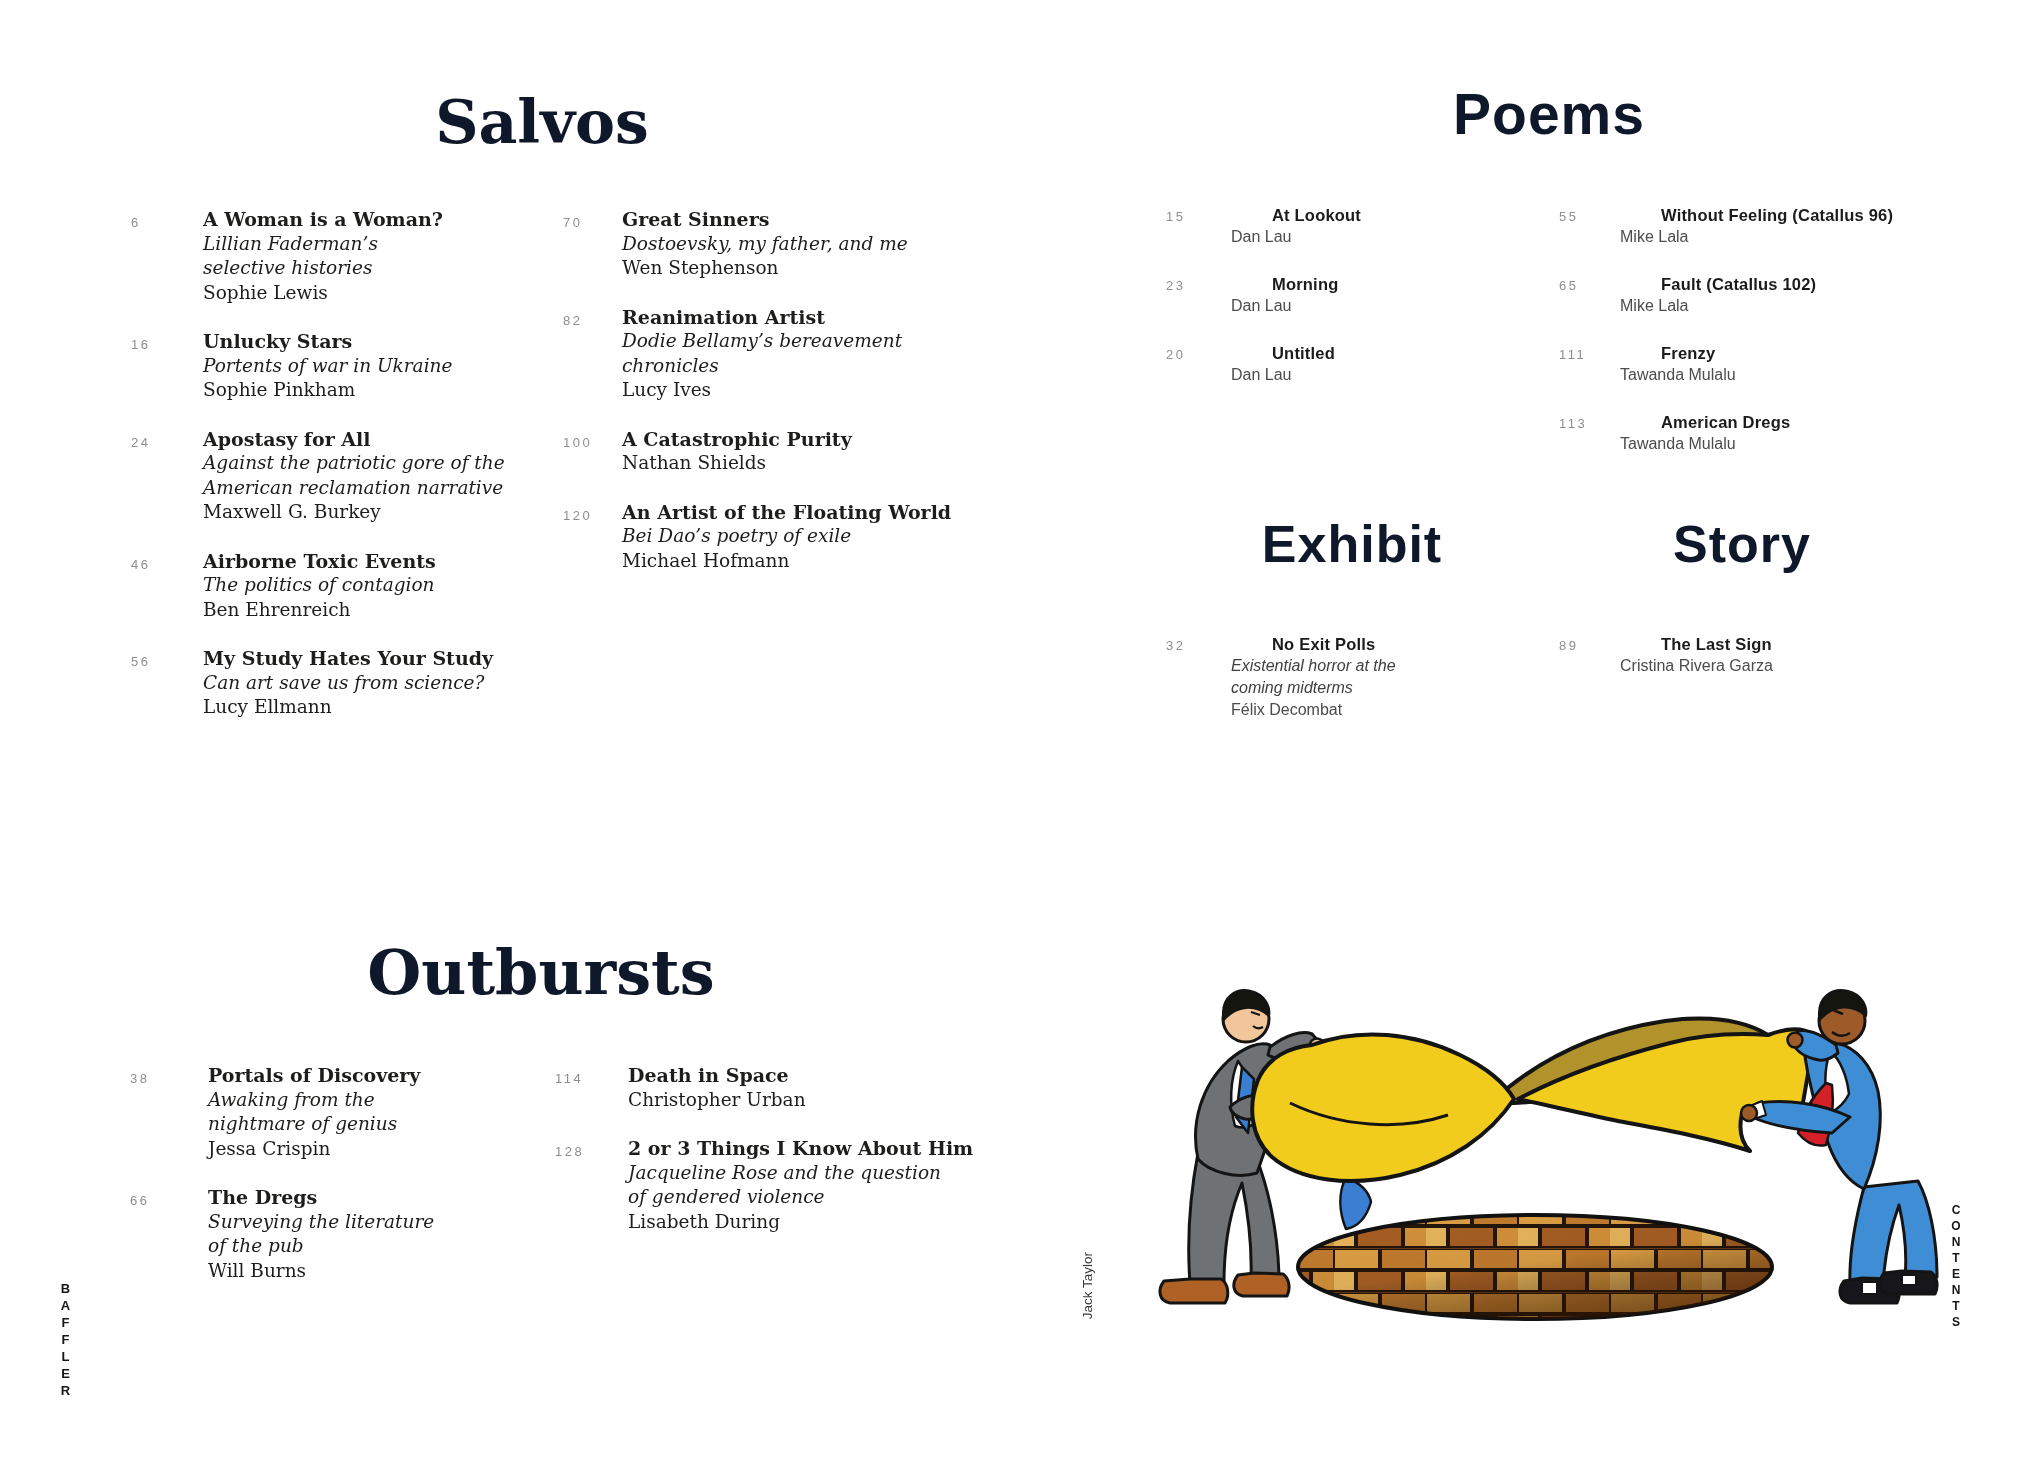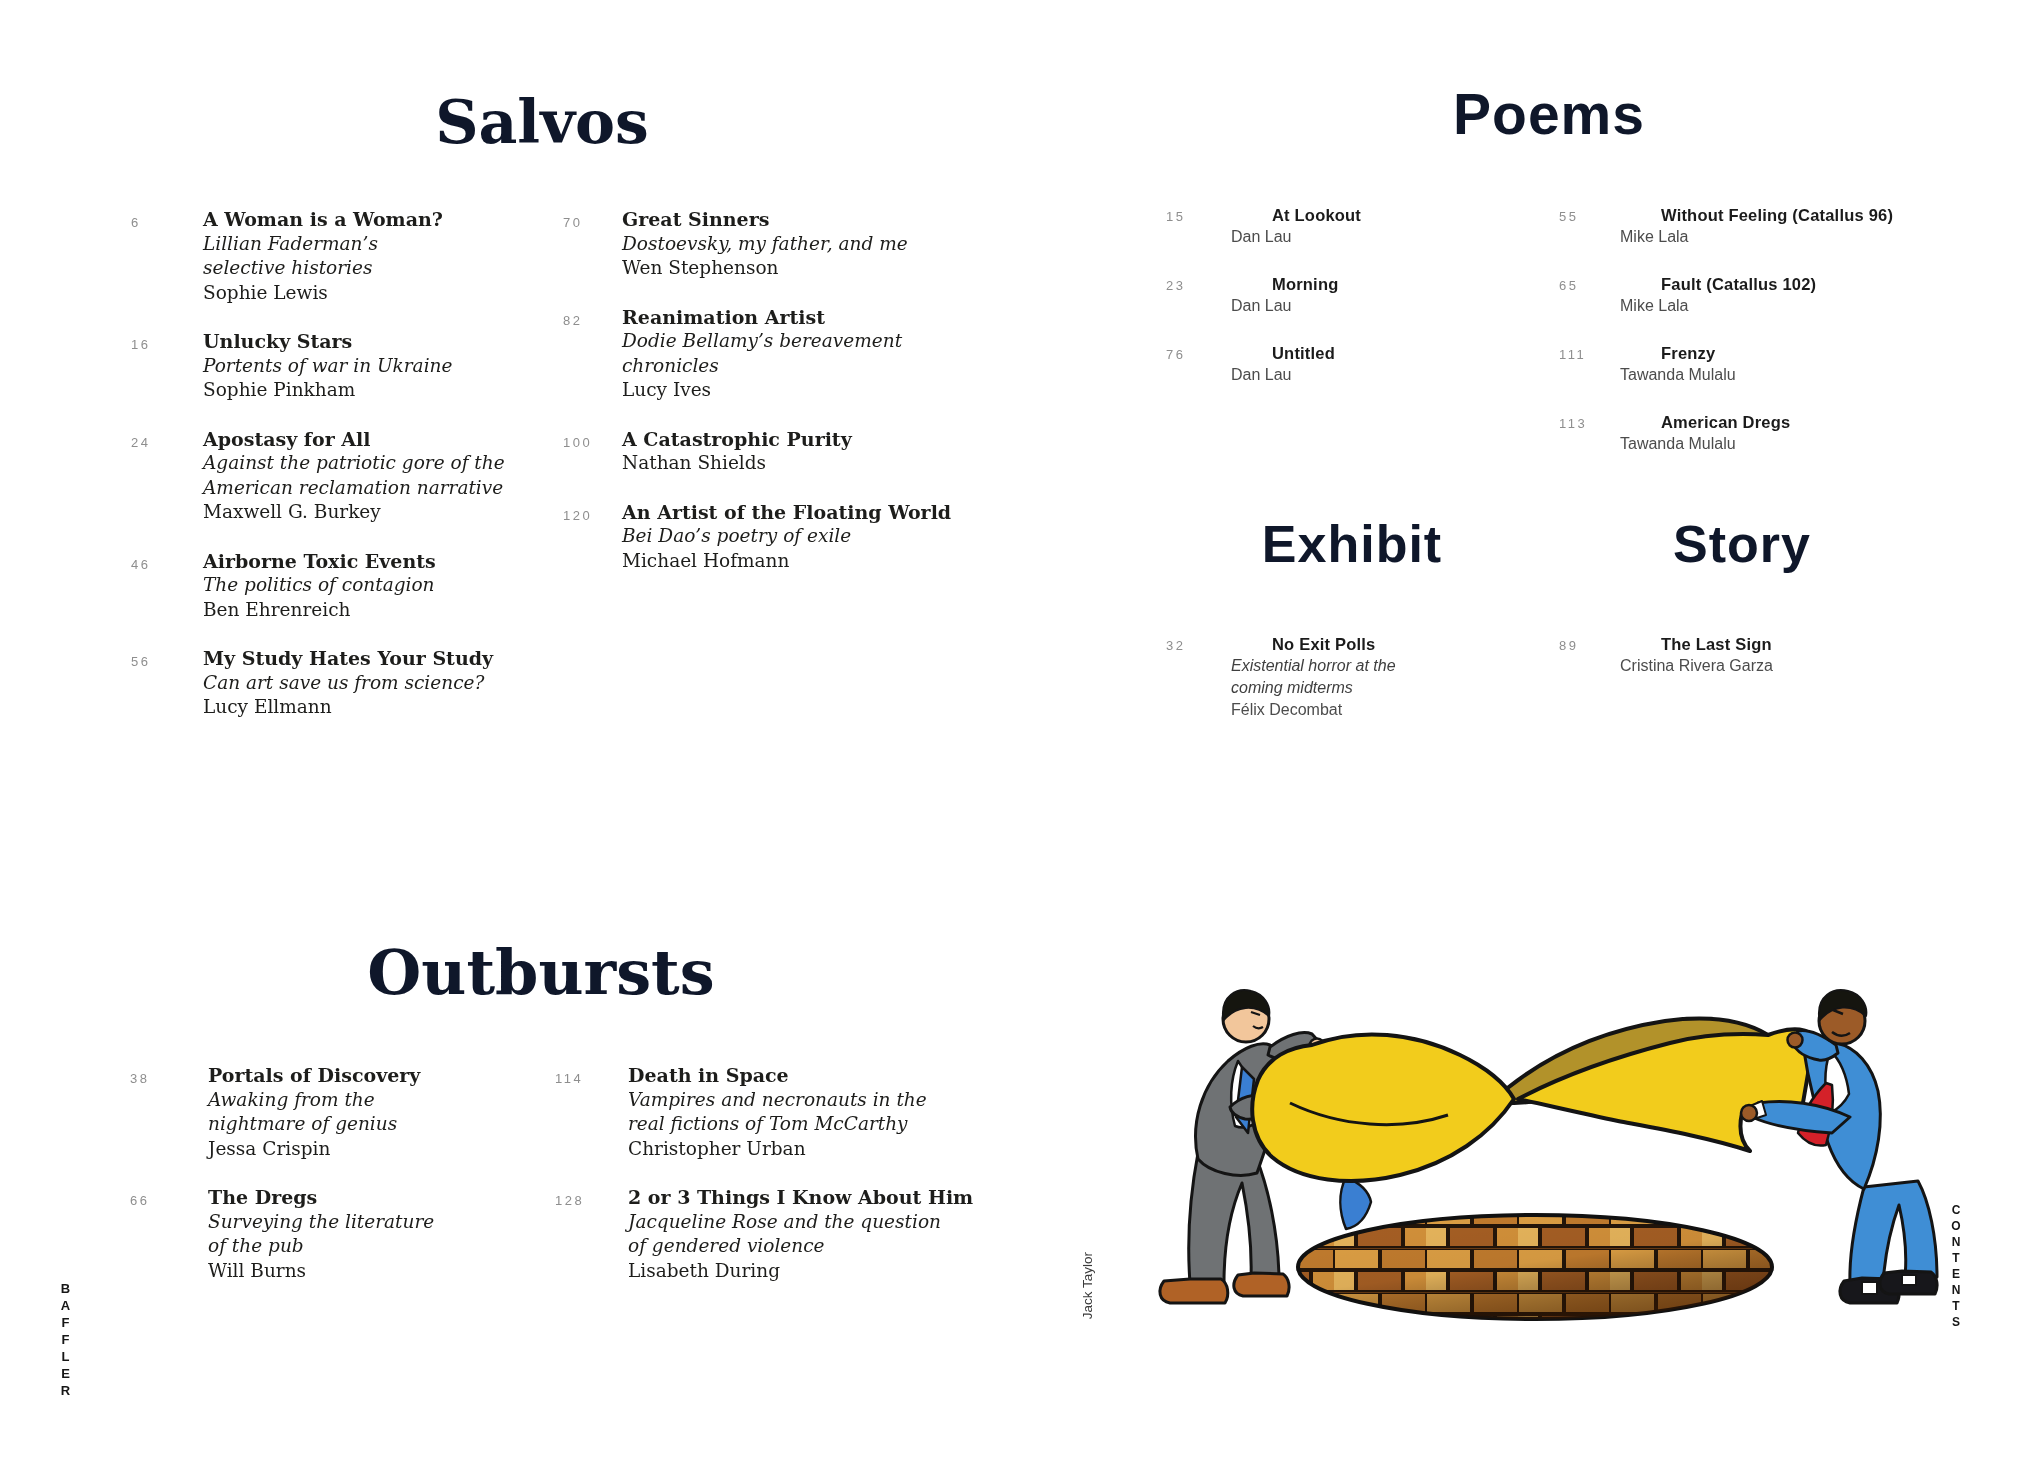--- a/index.html
+++ b/index.html
@@ -142,22 +142,20 @@
 of the pub</div>
       <div class="author">Will Burns</div>
     </div>
   </div>
 
 <div class="toc-col serif" style="left:628px;top:1063px;--numoff:-73px">
 
     <div class="entry">
       <span class="num">114</span>
       <div class="title">Death in Space</div>
-      <div class="subtitle">Vampires and necronauts in the
-real fictions of Tom McCarthy</div>
       <div class="author">Christopher Urban</div>
     </div>
 
     <div class="entry">
       <span class="num">128</span>
       <div class="title">2 or 3 Things I Know About Him</div>
       <div class="subtitle">Jacqueline Rose and the question
 of gendered violence</div>
       <div class="author">Lisabeth During</div>
     </div>
@@ -177,21 +175,21 @@
     </div>
 
     <div class="entry">
       <span class="num">23</span>
       <div class="title">Morning</div>
 
       <div class="author">Dan Lau</div>
     </div>
 
     <div class="entry">
-      <span class="num">76</span>
+      <span class="num">20</span>
       <div class="title">Untitled</div>
 
       <div class="author">Dan Lau</div>
     </div>
   </div>
 
 <div class="toc-col sans" style="left:1620px;top:204px;--numoff:-61px">
 
     <div class="entry">
       <span class="num">55</span>

